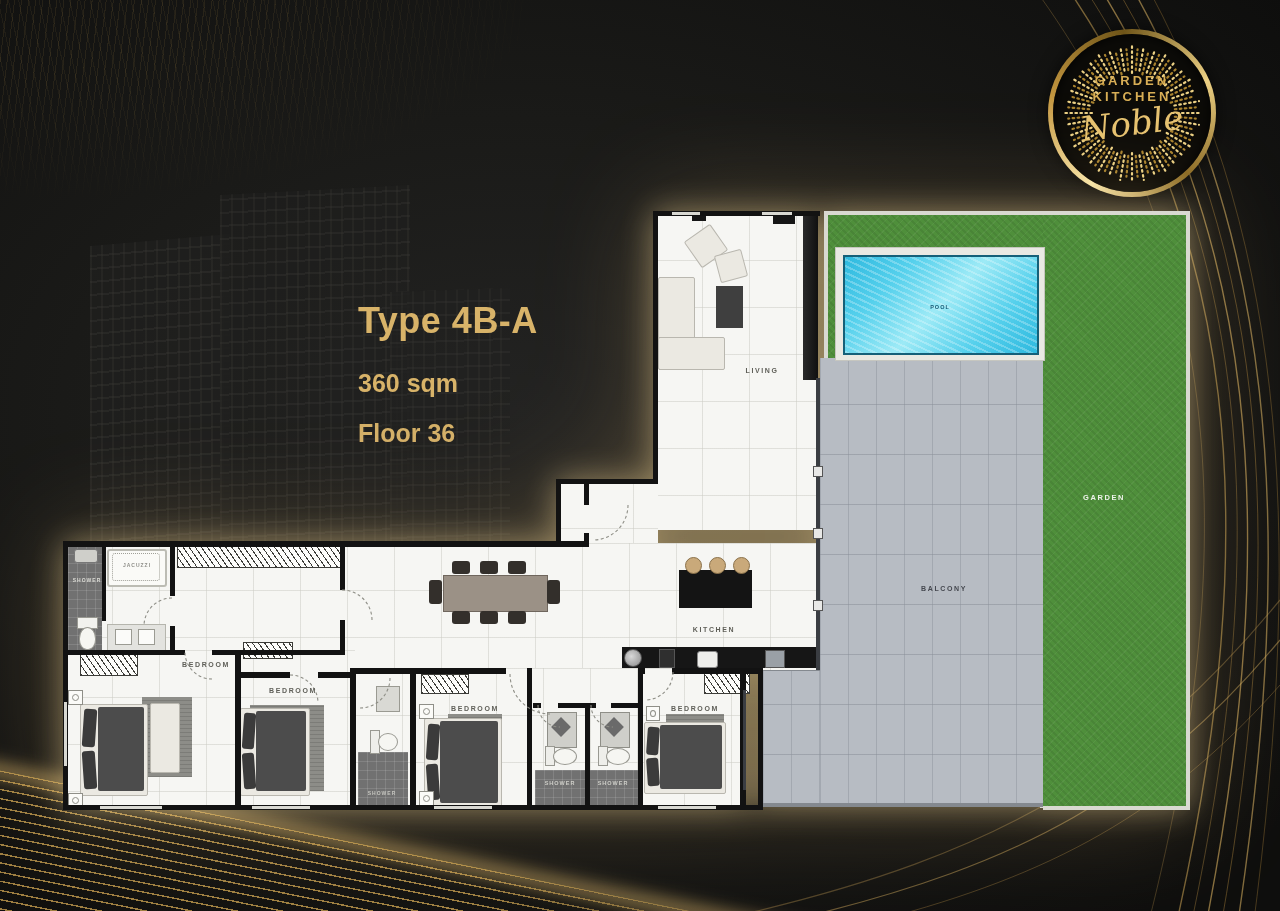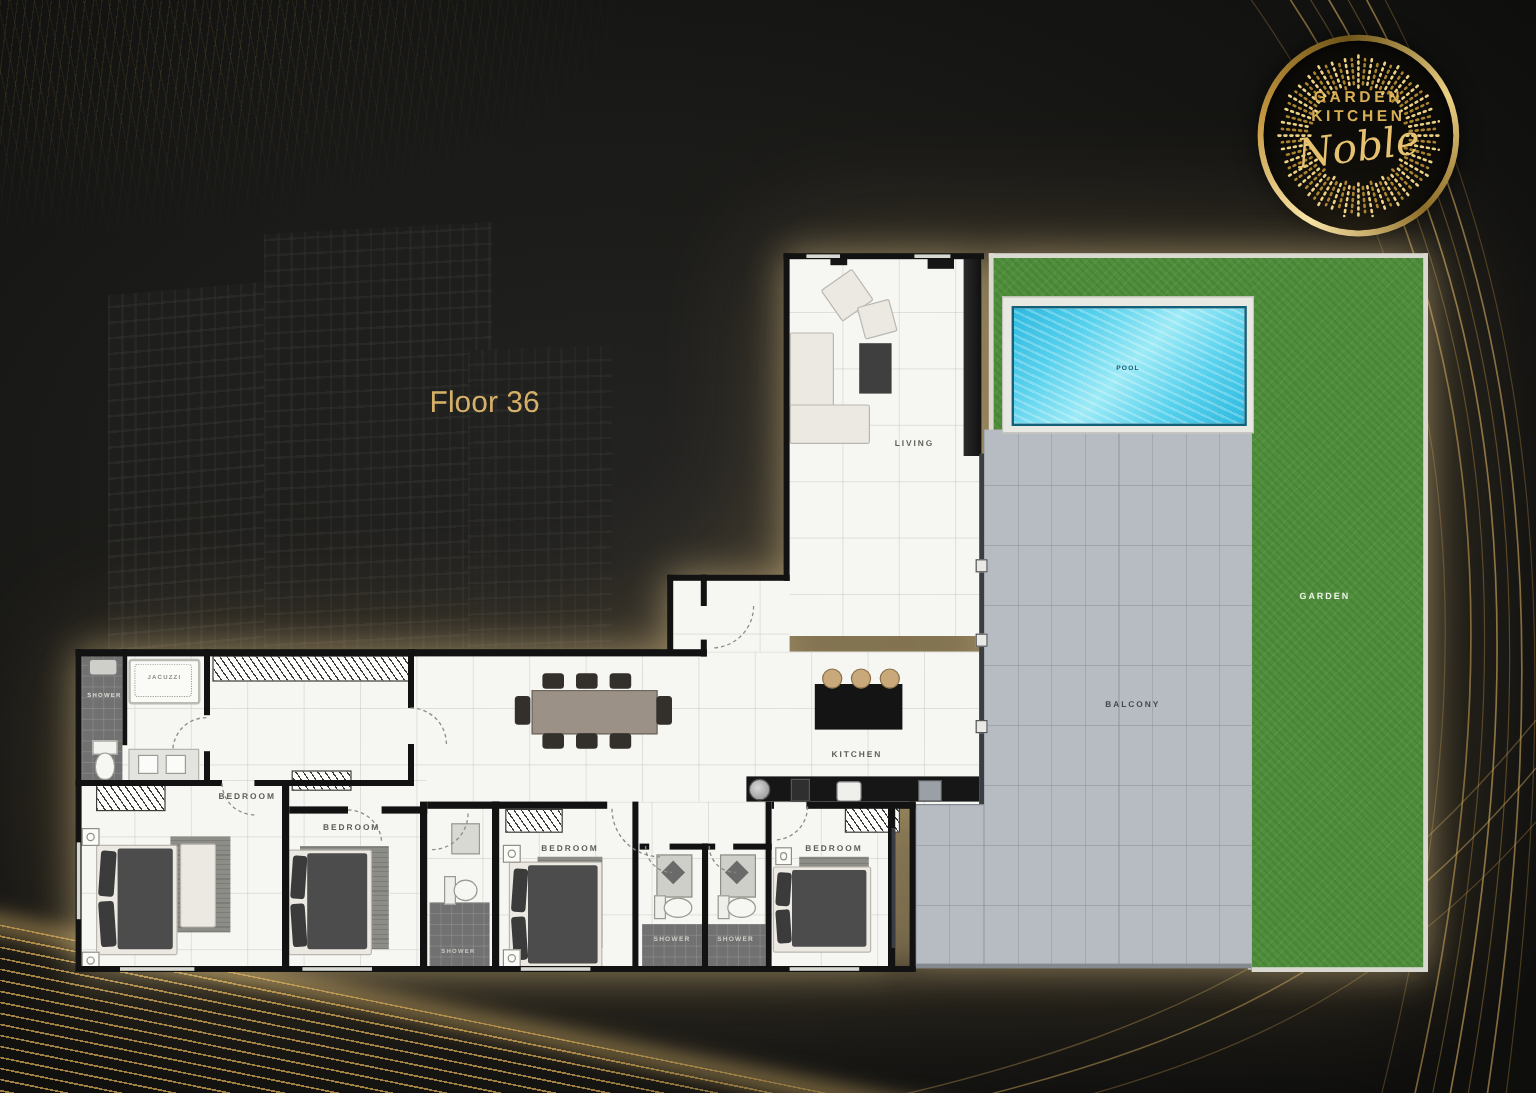--- a/index.html
+++ b/index.html
@@ -40,21 +40,21 @@
   .logo svg{position:absolute;inset:0;}
   .logo .t1,.logo .t2{position:absolute;left:0;width:100%;text-align:center;color:#d8ae56;
     font-weight:700;letter-spacing:3px;font-size:13px;}
   .logo .t1{top:44px;} .logo .t2{top:60px;}
   .logo .script{position:absolute;left:0;top:74px;width:100%;text-align:center;color:#e6c270;
     font-family:"DejaVu Serif",serif;font-style:italic;font-size:34px;transform:rotate(-7deg);}
   
   .headline{left:358px;top:300px;color:#d8b369;}
   .headline .t{font-size:36px;font-weight:700;letter-spacing:.5px;}
   .headline .a{font-size:25px;font-weight:700;margin-top:27px;}
-  .headline .f{font-size:25px;font-weight:400;margin-top:21px;color:#d4b068;}
+  .headline .f{font-size:25px;font-weight:700;margin-top:21px;color:#d4b068;}
   
   .plan{position:absolute;inset:0;filter:drop-shadow(0 0 16px rgba(255,226,160,.45)) drop-shadow(0 0 55px rgba(255,208,128,.22));}
   .floor{position:absolute;background:#f6f6f3;
     background-image:linear-gradient(rgba(205,205,198,.55) 1px, transparent 1px),
                      linear-gradient(90deg, rgba(205,205,198,.55) 1px, transparent 1px);
     background-size:47px 47px;}
   .garden{position:absolute;background:#4f8f3b;
     background-image:repeating-linear-gradient(45deg, rgba(0,0,0,.07) 0 2px, transparent 2px 5px),
                      repeating-linear-gradient(-45deg, rgba(255,255,255,.05) 0 1px, transparent 1px 6px);}
   .balc{position:absolute;background:#b7bcc3;
@@ -188,20 +188,22 @@
         <line x1="122.63703305156272" y1="73.64723819589918" x2="145.81925288250036" y2="67.43558111343867" stroke="#a8822f" stroke-width="2.2" stroke-linecap="round" stroke-dasharray="1.6 3.4"></line>
         <line x1="126.34673337952495" y1="76.53312836032195" x2="150.96692720483014" y2="72.19192391864867" stroke="#ecd185" stroke-width="2.2" stroke-linecap="round" stroke-dasharray="1.6 3.4"></line>
         <line x1="126.83637201794505" y1="80.2523030618507" x2="147.7564606778717" y2="78.42203246414986" stroke="#a8822f" stroke-width="2.2" stroke-linecap="round" stroke-dasharray="1.6 3.4"></line>
       </svg>
     <div class="t1">GARDEN</div>
     <div class="t2">KITCHEN</div>
     <div class="script">Noble</div>
   </div>
 
   <div class="abs headline">
+    <div class="t">Type 4B-A</div>
+    <div class="a">360 sqm</div>
     <div class="f">Floor 36</div>
   </div>
 
   <div class="plan">
 
     <div class="garden" style="left:828px;top:215px;width:362px;height:143px;"></div>
     <div class="garden" style="left:1043px;top:215px;width:147px;height:593px;"></div>
     <div class="deck" style="left:824px;top:211px;width:366px;height:4px;"></div>
     <div class="deck" style="left:1186px;top:211px;width:4px;height:599px;"></div>
     <div class="deck" style="left:824px;top:211px;width:4px;height:150px;"></div>

